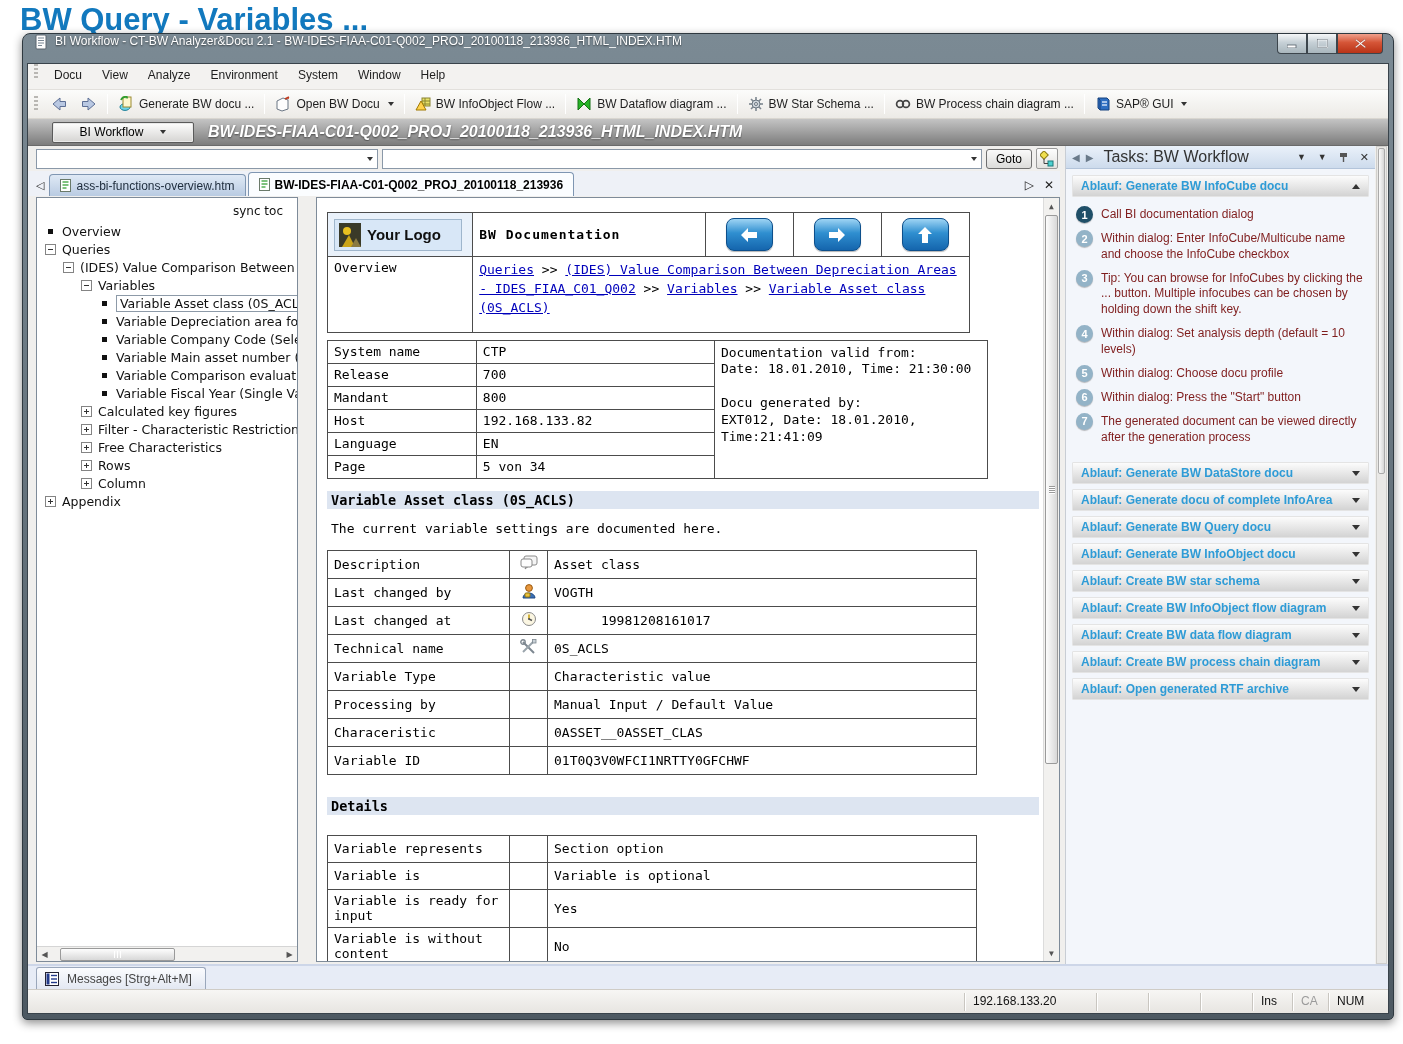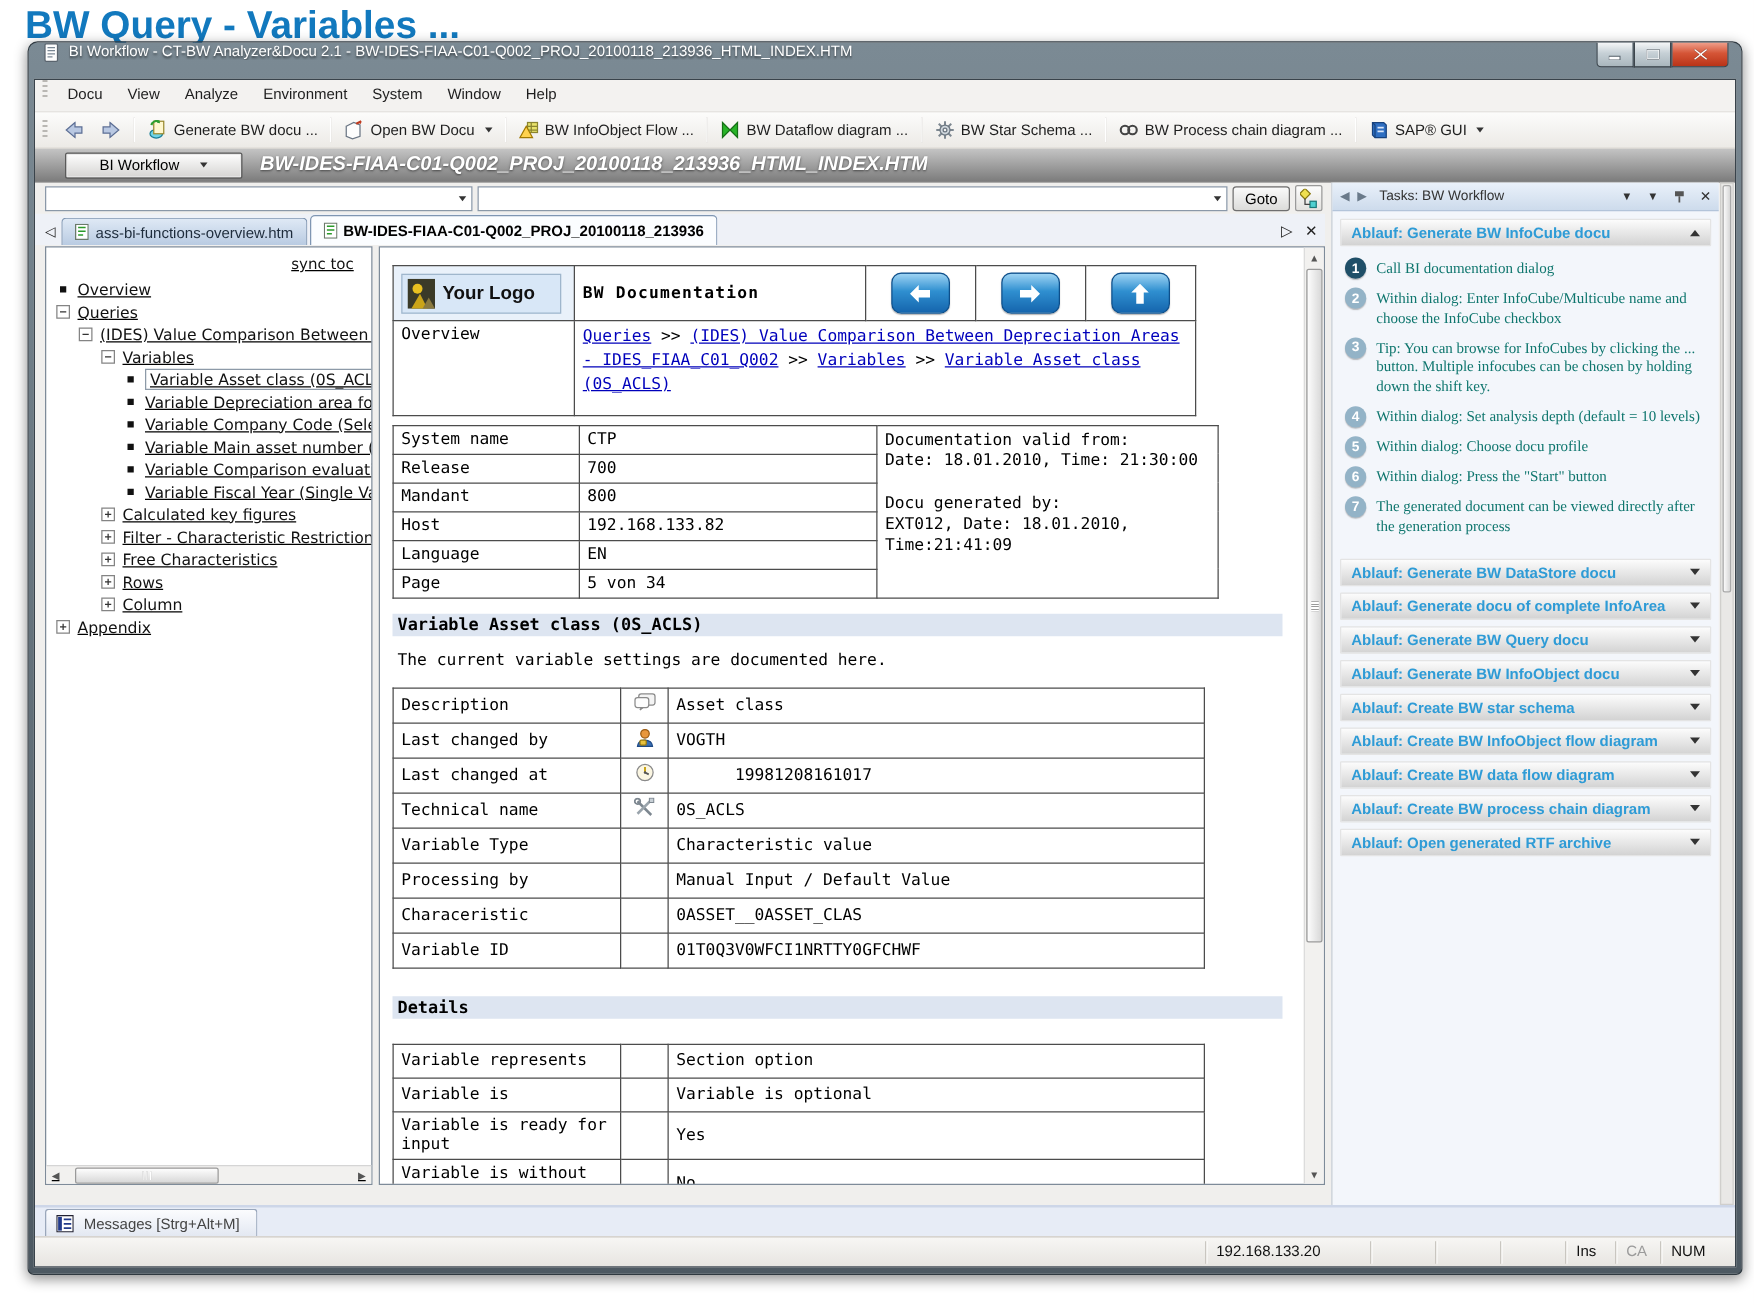--- a/index.html
+++ b/index.html
@@ -48,21 +48,21 @@
   .goto-btn { height:20px; padding:0 9px; font-size:12px; background:linear-gradient(#fafafa,#dcdcda); border:1px solid #6f6f6f; border-radius:3px; display:flex; align-items:center; }
   .tool-sq { width:22px; height:21px; background:linear-gradient(#fdfdfd,#e3e2df); border:1px solid #9a9a9a; border-radius:2px; display:flex; align-items:center; justify-content:center; margin-right:2px; }
 
   .tabstrip { height:25px; display:flex; align-items:flex-end; padding-left:6px; position:relative; background:#eef1f7; }
   .tab-nav { font-size:11px; color:#222; padding:0 5px 4px 2px; }
   .tab { display:flex; align-items:center; gap:5px; height:22px; padding:0 10px; font-size:12px; border:1px solid #7f96b2; border-bottom:none; border-radius:4px 4px 0 0; margin-right:2px; white-space:nowrap; }
   .tab.inactive { background:linear-gradient(#dfe9f5,#b9cbe2); color:#1e2c3c; }
   .tab.active { background:#fbfdff; font-weight:bold; height:24px; color:#000; }
   .tabstrip .right-ctl { position:absolute; right:6px; bottom:4px; display:flex; gap:10px; font-size:12px; color:#222; }
 
-  .panels { flex:1; display:flex; padding:1px 0 16px 8px; gap:5px; min-height:0;text-decoration:underline; }
+  .panels { flex:1; display:flex; padding:1px 0 2px 8px; gap:18px; min-height:0; }
   .tree-panel { width:262px; background:#fff; border:1px solid #7e8b99; position:relative; display:flex; flex-direction:column; font-family:"DejaVu Sans",sans-serif; }
   .sync-row { text-align:right; padding:6px 14px 4px 0; font-size:12px; color:#111; }
   .tree-items { flex:1; overflow:hidden; }
   .titem { display:flex; align-items:center; gap:6px; height:18px; font-size:12.5px; color:#111; white-space:nowrap; }
   .lvl0 { padding-left:8px; } .lvl1 { padding-left:26px; } .lvl2 { padding-left:44px; } .lvl3 { padding-left:62px; }
   .tglyph { flex:none; position:relative; }
   .tglyph.box { width:11px; height:11px; border:1px solid #848484; background:#fff; }
   .tglyph.box::before { content:""; position:absolute; left:2px; top:4px; width:5px; height:1px; background:#333; }
   .tglyph.plus::after { content:""; position:absolute; left:4px; top:2px; width:1px; height:5px; background:#333; }
   .tglyph.bullet { width:5px; height:5px; background:#111; margin:0 3px; }
@@ -114,34 +114,34 @@
   .prop-table td.ico { width:38px; text-align:center; }
   .prop-table td.val { white-space:pre-wrap; }
   .prop-table tr { height:28px; }
   .det-table tr { height:27px; }
   .det-table td.lab { line-height:1.2; }
 
   
   .tasks { position:absolute; left:1037px; right:13px; top:0; bottom:0; background:#f3f6fb; border-left:1px solid #c8cdd4; display:flex; flex-direction:column; }
   .tasks-head { height:23px; background:linear-gradient(#eaf1fa,#cddbec); border-bottom:1px solid #b3c4da; display:flex; align-items:center; padding:0 6px; gap:6px; }
   .tasks-head .arr { font-size:10px; color:#6a7a8a; }
-  .tasks-title { font-size:11px; color:#333; flex:1; margin-left:4px; }
+  .tasks-title { font-size:16px; color:#333; flex:1; margin-left:4px; }
   .th-ic { font-size:9px; color:#333; margin-left:6px; }
   .tasks-body { flex:1; padding:6px 4px; overflow:hidden; }
   .sect-bar { height:22px; margin:0 2px 5px 2px; background:linear-gradient(#fcfcfc,#d3d3d3); border:1px solid #e4e4e4; border-radius:1px;
               display:flex; align-items:center; padding:0 8px; }
   .sect-bar .lbl { flex:1; font-size:12px; font-weight:bold; color:#2e9bd6; white-space:nowrap; overflow:hidden; }
   .tri-up { width:0; height:0; border-left:4px solid transparent; border-right:4px solid transparent; border-bottom:5px solid #333; }
   .tri-dn { width:0; height:0; border-left:4px solid transparent; border-right:4px solid transparent; border-top:5px solid #333; }
   .steps { padding:4px 6px 10px 6px; }
   .step { display:flex; gap:8px; margin-bottom:7px; }
   .step-num { flex:none; width:17px; height:17px; border-radius:50%; background:#93b3c7; color:#fff; font-size:11px; font-weight:bold;
               display:flex; align-items:center; justify-content:center; margin-top:0px; box-shadow:0 1px 1px rgba(0,0,0,.25); }
   .step.first .step-num { background:#1f4f68; }
-  .step-text { font-size:12px; color:#0f766e; line-height:1.32; padding-top:1px;font-family:Liberation Serif, serif; }
+  .step-text { font-size:12px; color:#7f1d1d; line-height:1.32; padding-top:1px; }
 
   .right-scroll { position:absolute; right:1px; top:0; bottom:0; width:11px; background:#e9e8e6; border:1px solid #d0cfcc; }
   .right-scroll .rs-thumb { position:absolute; top:1px; left:1px; width:7px; height:40%; background:linear-gradient(90deg,#fbfbfb,#d6d6d6); border:1px solid #aaa; border-radius:2px; }
 
   
   .msg-row { height:25px; background:#e7ecf6; border-top:2px solid #cdd6e8; display:flex; align-items:flex-end; padding-left:8px; }
   .msg-tab { height:22px; width:170px; background:linear-gradient(#fbfcfe,#e3e8f2); border:1px solid #9aa7bb; border-bottom:none; border-radius:3px 3px 0 0; display:flex; align-items:center; gap:8px; padding:0 8px; }
   .msg-tab span { font-size:12px; color:#444; }
   .statusbar { height:24px; background:linear-gradient(#f7f6f4,#e7e5e1); border-top:1px solid #cfccc6; display:flex; align-items:center; font-size:12px; color:#111; }
   .sb-main { flex:1; }

